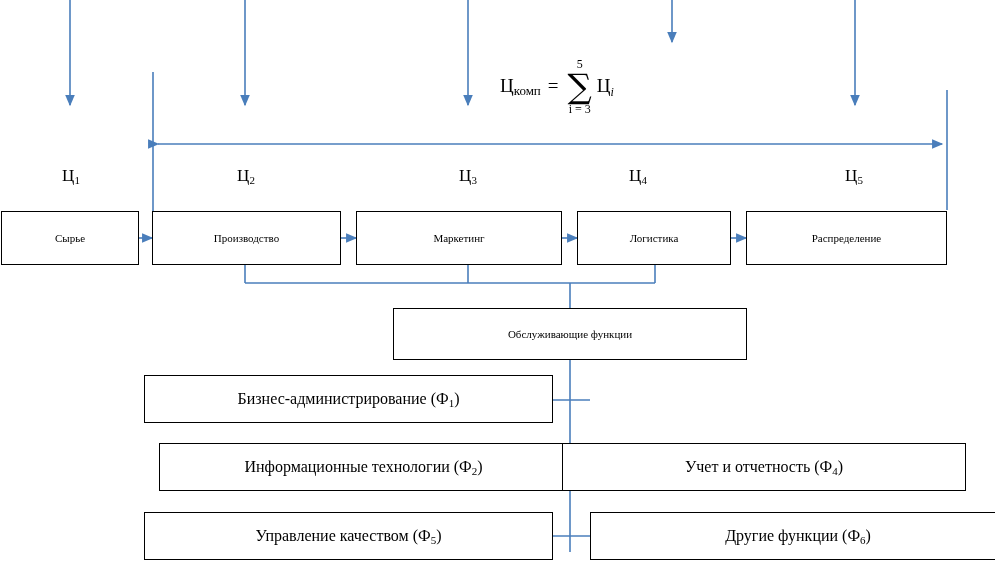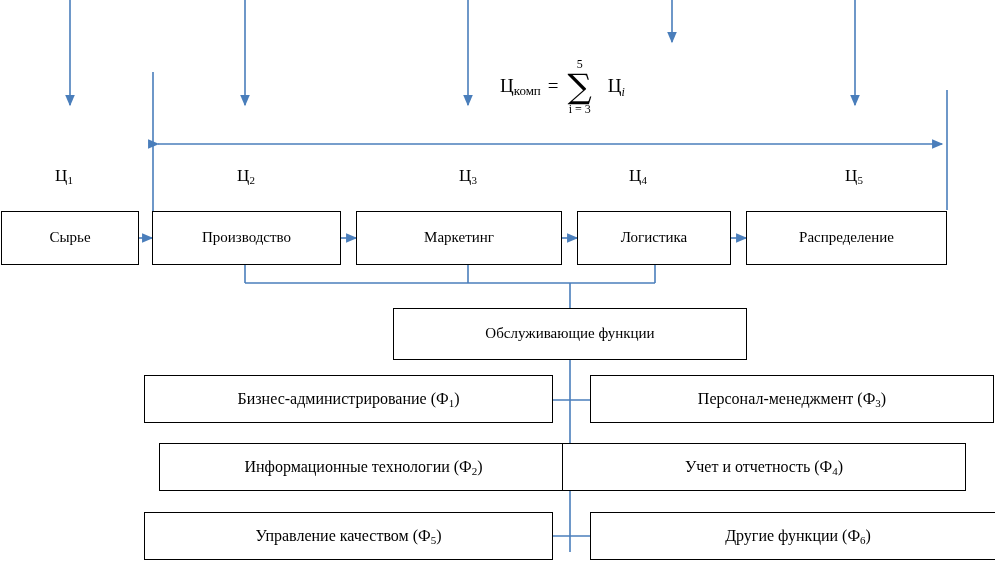--- a/index.html
+++ b/index.html
@@ -28,21 +28,21 @@
   }
   .box {
     position: absolute;
     box-sizing: border-box;
     border: 1px solid #000000;
     background: #ffffff;
     display: flex;
     align-items: center;
     justify-content: center;
     text-align: center;
-    font-size: 15px;
+    font-size: 11px;
     line-height: 1.15;
     padding: 2px 4px;
   }
   .chain-box { height: 54px; }
   .label {
     position: absolute;
     font-size: 17px;
     text-align: center;
     white-space: nowrap;
   }
@@ -79,21 +79,21 @@
   .sigma-group {
     display: inline-flex;
     flex-direction: column;
     align-items: center;
     line-height: 1;
     margin: 0 2px;
   }
   .sigma-top { font-size: 12px; margin-bottom: 1px; }
   .sigma-main { font-size: 34px; line-height: 0.9; font-family: "DejaVu Serif", serif; }
   .sigma-bot { font-size: 12px; margin-top: 1px; }
-  .term { margin-left: 14px; text-align: right; }
+  .term { margin-left: 3px; text-align: right; }
   .term i { font-size: 12px; vertical-align: baseline; position: relative; top: 4px; }
 </style>
 </head>
 <body>
 
 <div id="canvas">
 
   <svg id="arrows" viewBox="0 0 995 565">
     <defs>
       <marker id="arrowhead" markerWidth="8" markerHeight="8" refX="6.2" refY="3" orient="auto">
@@ -155,21 +155,21 @@
     <span class="sigma-group">
       <span class="sigma-top">5</span>
       <span class="sigma-main">∑</span>
       <span class="sigma-bot">i = 3</span>
     </span>
     <span class="term">
       <span>Ц</span><i>i</i>
     </span>
   </div>
 
-  <div class="label" style="left: 34px; top: 166px; width: 60px;">
+  <div class="label" style="left: 41px; top: 166px; width: 60px;">
     <span>Ц</span><sub>1</sub>
   </div>
   <div class="label" style="left: 216px; top: 166px; width: 60px;">
     <span>Ц</span><sub>2</sub>
   </div>
   <div class="label" style="left: 438px; top: 166px; width: 60px;">
     <span>Ц</span><sub>3</sub>
   </div>
   <div class="label" style="left: 608px; top: 166px; width: 60px;">
     <span>Ц</span><sub>4</sub>
@@ -201,23 +201,20 @@
   <div class="box fn-box" style="left: 144px; top: 375px; width: 409px;">
     <span><span>Бизнес-администрирование (Ф</span><sub>1</sub><span>)</span></span>
   </div>
   <div class="box fn-box" style="left: 159px; top: 443px; width: 409px;">
     <span><span>Информационные технологии (Ф</span><sub>2</sub><span>)</span></span>
   </div>
   <div class="box fn-box" style="left: 144px; top: 512px; width: 409px;">
     <span><span>Управление качеством (Ф</span><sub>5</sub><span>)</span></span>
   </div>
 
-  <div class="box fn-box" style="left: 590px; top: 375px; width: 404px;">
-    <span><span>Персонал-менеджмент (Ф</span><sub>3</sub><span>)</span></span>
-  </div>
   <div class="box fn-box" style="left: 562px; top: 443px; width: 404px; font-family: Liberation Serif, serif;">
     <span><span>Учет и отчетность (Ф</span><sub>4</sub><span>)</span></span>
   </div>
   <div class="box fn-box" style="left: 590px; top: 512px; width: 416px;">
     <span><span>Другие функции (Ф</span><sub>6</sub><span>)</span></span>
   </div>
 
 </div>
 
 </body></html>

